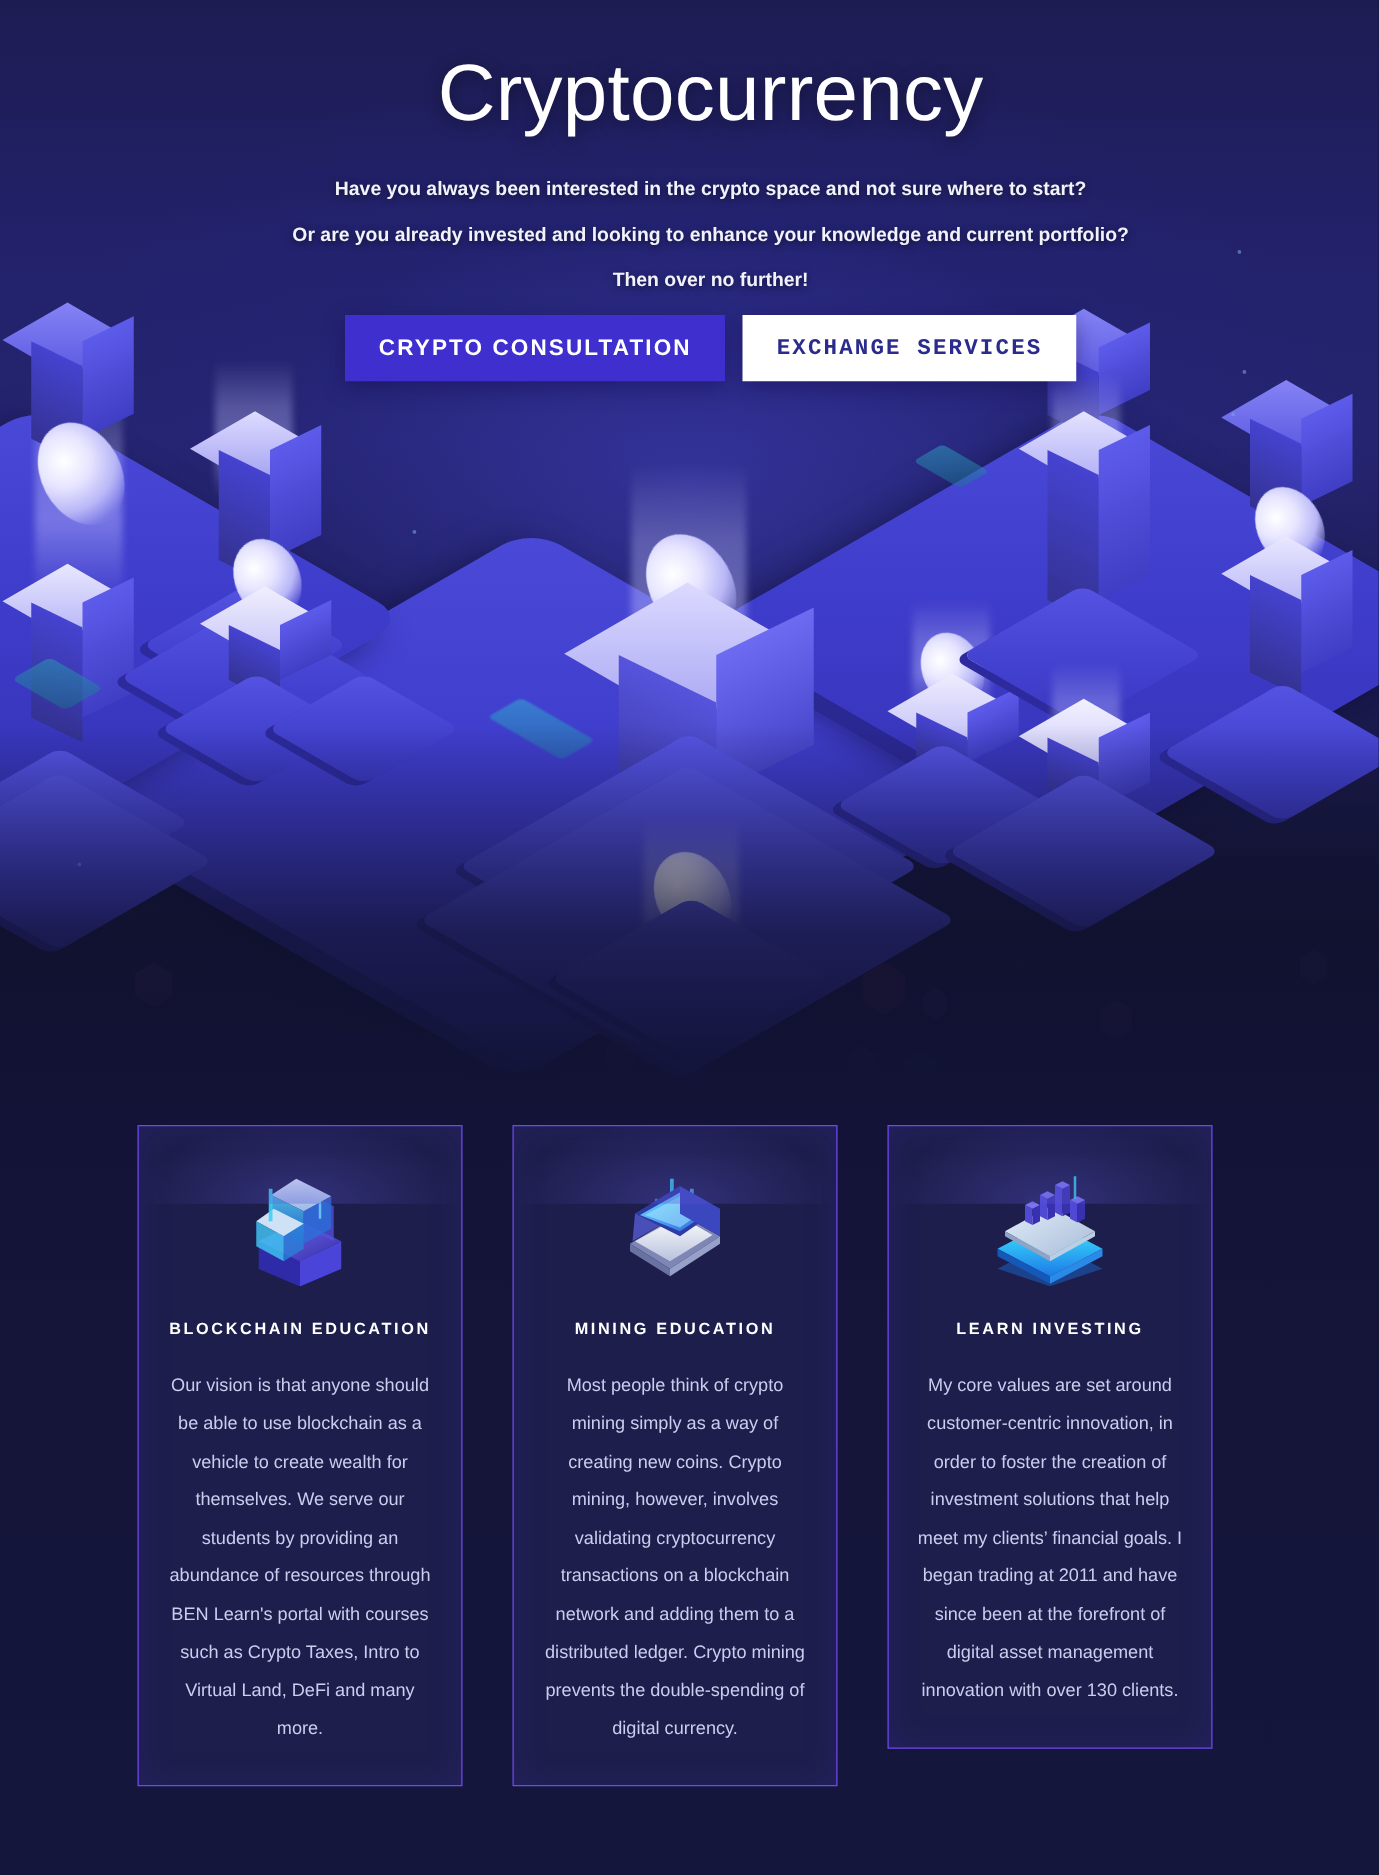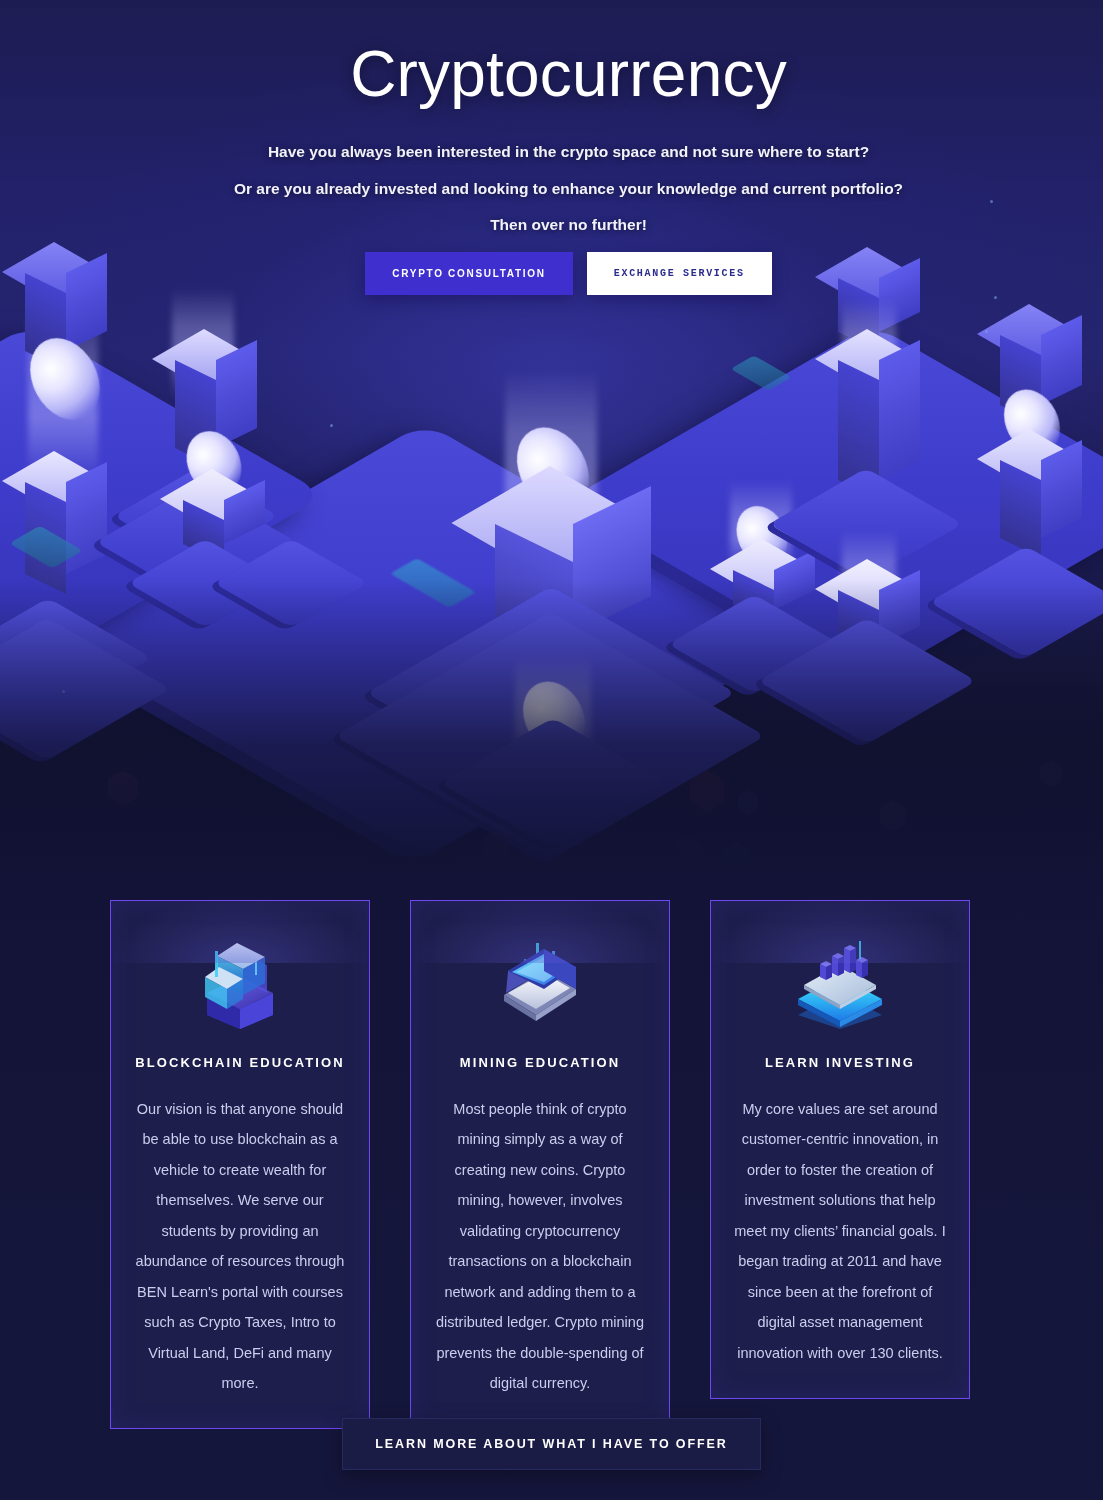--- a/index.html
+++ b/index.html
@@ -88,21 +88,21 @@
     font-size:64px; line-height:1.15; font-weight:400; letter-spacing:.2px;
     padding-top:38px; color:#fff; text-shadow:0 2px 14px rgba(0,0,0,.45);
   }
   .sub{ margin-top:30px; }
   .sub p{
     font-size:15.5px; font-weight:700; line-height:1.35; color:#f2f2fb;
     margin-bottom:16px; text-shadow:0 1px 6px rgba(0,0,0,.5);
   }
   .btn-row{ margin-top:14px; display:flex; justify-content:center; gap:14px; }
   .btn{
-    font-size:10px; font-weight:700; letter-spacing:1.7px;
+    font-size:18px; font-weight:700; letter-spacing:1.7px;
     padding:16px 27px; border:none; cursor:pointer; display:inline-block;
     font-family:"Liberation Sans", sans-serif;
   }
   .btn-primary{ background:#3f2fce; color:#fff; box-shadow:0 5px 16px rgba(20,10,80,.45); }
   .btn-secondary{ background:#fff; color:#2b2b8e; box-shadow:0 5px 16px rgba(20,10,80,.45);font-family:Liberation Mono, monospace; }
 
   
   .features{
     position:absolute; left:0; top:880px; width:1103px; height:620px;
     background:linear-gradient(180deg,#121336 0%,#141539 40%,#15163c 100%);
@@ -387,18 +387,15 @@
             <polygon points="72,41 78,38 78,23 72,26" fill="#3731b0"></polygon>
             <polygon points="66,23 72,20 78,23 72,26" fill="#7a74ef"></polygon>
             <rect x="69" y="4" width="2" height="18" fill="#3fe8ff" opacity=".8"></rect>
           </svg>
         </div>
         <div class="card-title">LEARN INVESTING</div>
         <div class="card-text">My core values are set around customer-centric innovation, in order to foster the creation of investment solutions that help meet my clients’ financial goals. I began trading at 2011 and have since been at the forefront of digital asset management innovation with over 130 clients.</div>
       </div>
     </div>
 
-    <div class="cta-row">
-      <button class="btn-cta">LEARN MORE ABOUT WHAT I HAVE TO OFFER</button>
-    </div>
   </section>
 
 </div>
 
 </body></html>

